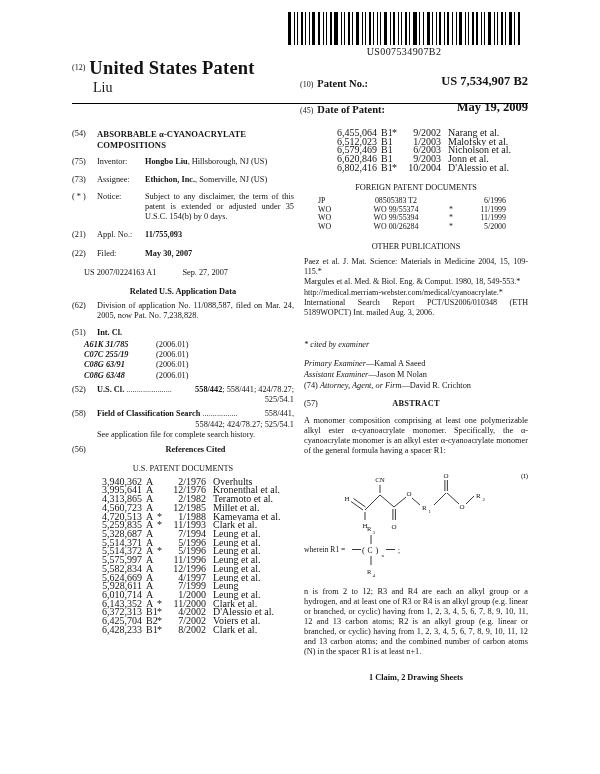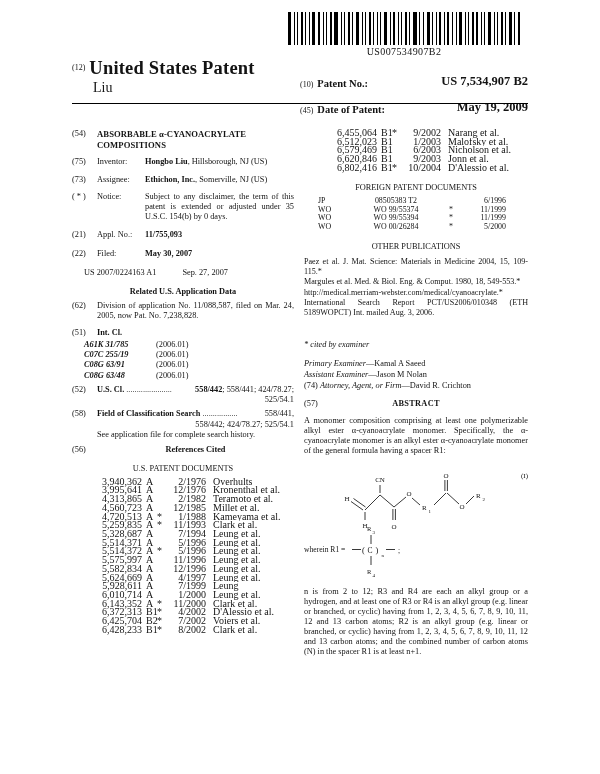--- a/index.html
+++ b/index.html
@@ -576,15 +576,16 @@
           <text x="68.5" y="108.5" class="atom-sub">4</text>
           <text x="71.5" y="85" style="font-size:8.5px">)</text>
           <text x="77.5" y="89" style="font-size:5px">n</text>
           <line x1="82" y1="81.5" x2="91" y2="81.5"></line>
           <text x="94" y="85" style="font-size:7.5px">;</text>
         </svg>
       </div>
 
       <div class="just tail">n is from 2 to 12; R3 and R4 are each an alkyl group or a hydrogen, and at least one of R3 or R4 is an alkyl group (e.g. linear or branched, or cyclic) having from 1, 2, 3, 4, 5, 6, 7, 8, 9, 10, 11, 12 and 13 carbon atoms; R2 is an alkyl group (e.g. linear or branched, or cyclic) having from 1, 2, 3, 4, 5, 6, 7, 8, 9, 10, 11, 12 and 13 carbon atoms; and the combined number of carbon atoms (N) in the spacer R1 is at least n+1.</div>
 
+      <div class="claims">1 Claim, 2 Drawing Sheets</div>
     </div>
   </div>
 </div>
 
 </body></html>

